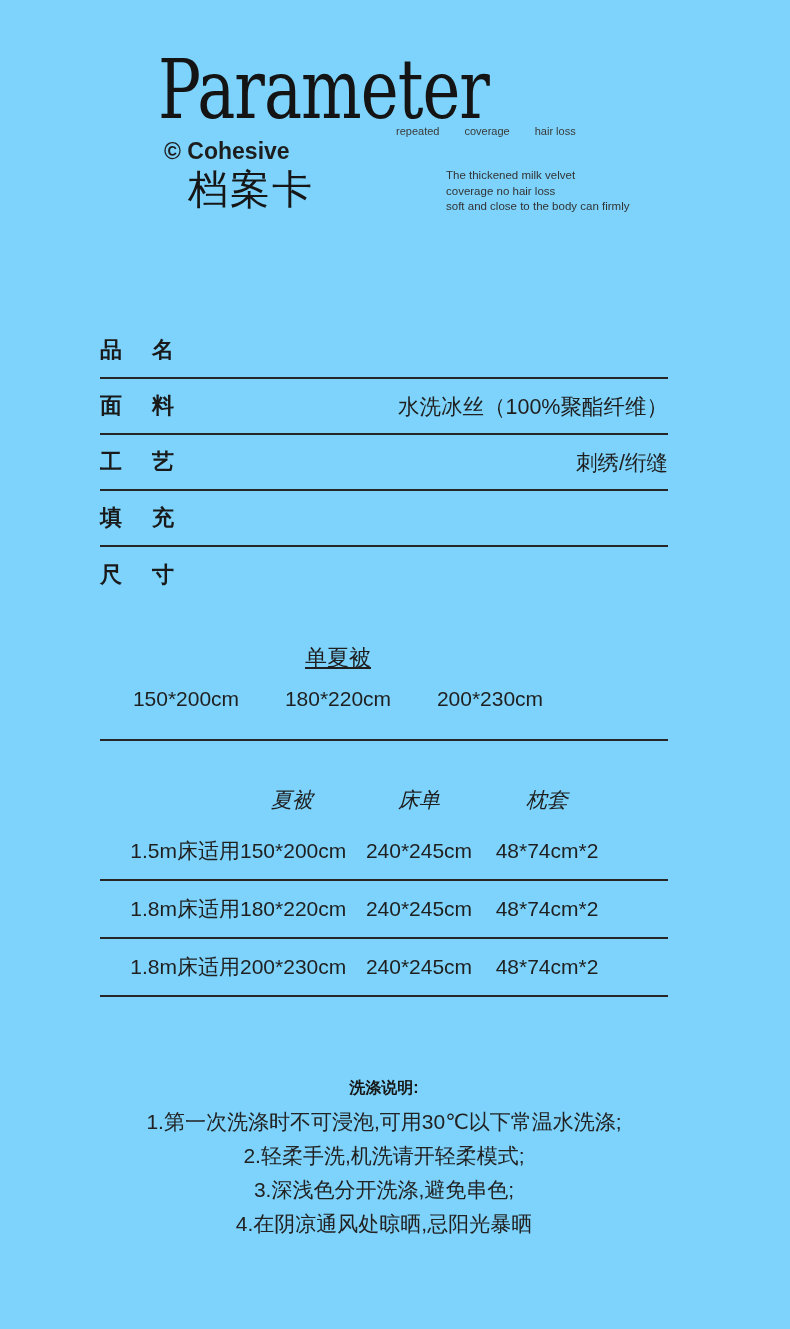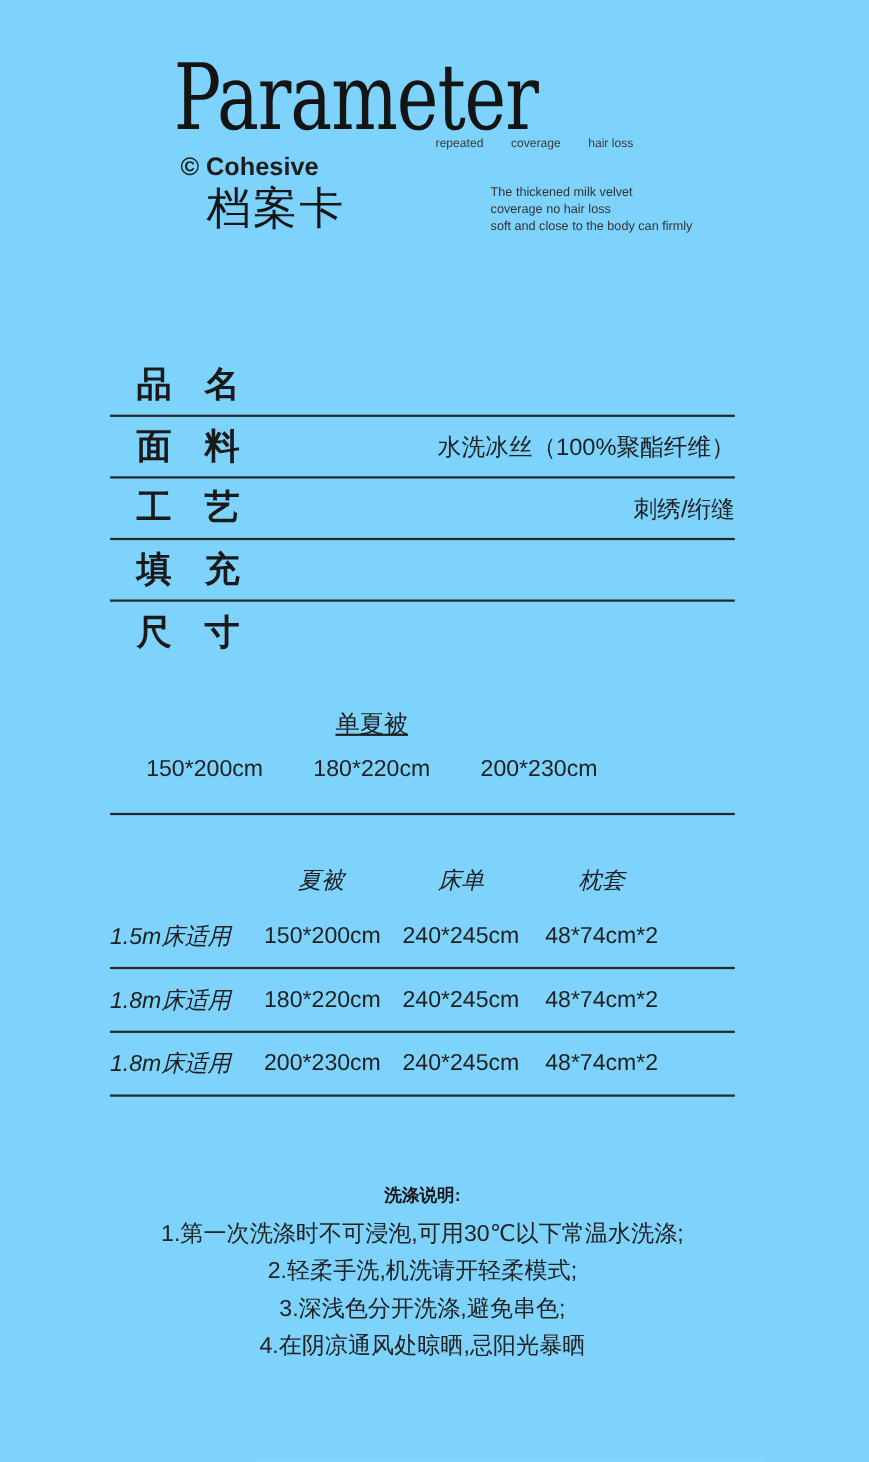--- a/index.html
+++ b/index.html
@@ -49,22 +49,22 @@
   .content { margin-left: 100px; width: 568px; }
 
   
   .spec-row {
     height: 56px; display: flex; align-items: center;
     justify-content: space-between;
     border-bottom: 2px solid #262626;
   }
   .spec-row.no-line { border-bottom: none; }
   .spec-label {
-    font-weight: bold; font-size: 32px; letter-spacing: 30px;
-    margin-left: 24px; white-space: nowrap; color: #191919;
+    font-weight: bold; font-size: 22px; letter-spacing: 30px;
+    margin-left: 0; white-space: nowrap; color: #191919;
   }
   .spec-value { font-size: 21.5px; color: #1f1f1f; white-space: nowrap; }
 
   
   .single { border-bottom: 2px solid #262626; padding: 40px 0 28px; }
   .single-inner { margin-left: 10px; width: 456px; }
   .single-title { text-align: center; font-size: 22px; height: 30px; line-height: 30px; text-decoration: underline; }
   .single-sizes { margin-top: 14px; display: grid; grid-template-columns: repeat(3, 152px); }
   .single-sizes .size-cell { text-align: center; font-size: 21px; white-space: nowrap; }
 
@@ -73,21 +73,21 @@
     padding-top: 36px; height: 82px;
     display: grid; grid-template-columns: 140px 104px 150px 106px 68px;
     align-items: center; width: 568px; font-style: italic;
   }
   .set-row {
     height: 58px;
     display: grid; grid-template-columns: 140px 104px 150px 106px 68px;
     align-items: center; width: 568px;
     border-bottom: 2px solid #262626;
   }
-  .set-label { font-size: 21px; text-align: left; white-space: nowrap; font-style: italic; }
+  .set-label { font-size: 21px; text-align: right; white-space: nowrap; }
   .set-cell, .set-col-header { font-size: 21px; text-align: center; white-space: nowrap; }
 
   
   .washing { margin-top: 74px; text-align: center; }
   .washing-title { font-size: 16px; font-weight: bold; height: 34px; line-height: 34px; color: #161616; margin-top: 36px; }
   .washing-step { font-size: 21px; line-height: 34px; color: #222222; white-space: nowrap; }
 </style>
 </head>
 <body>
 

